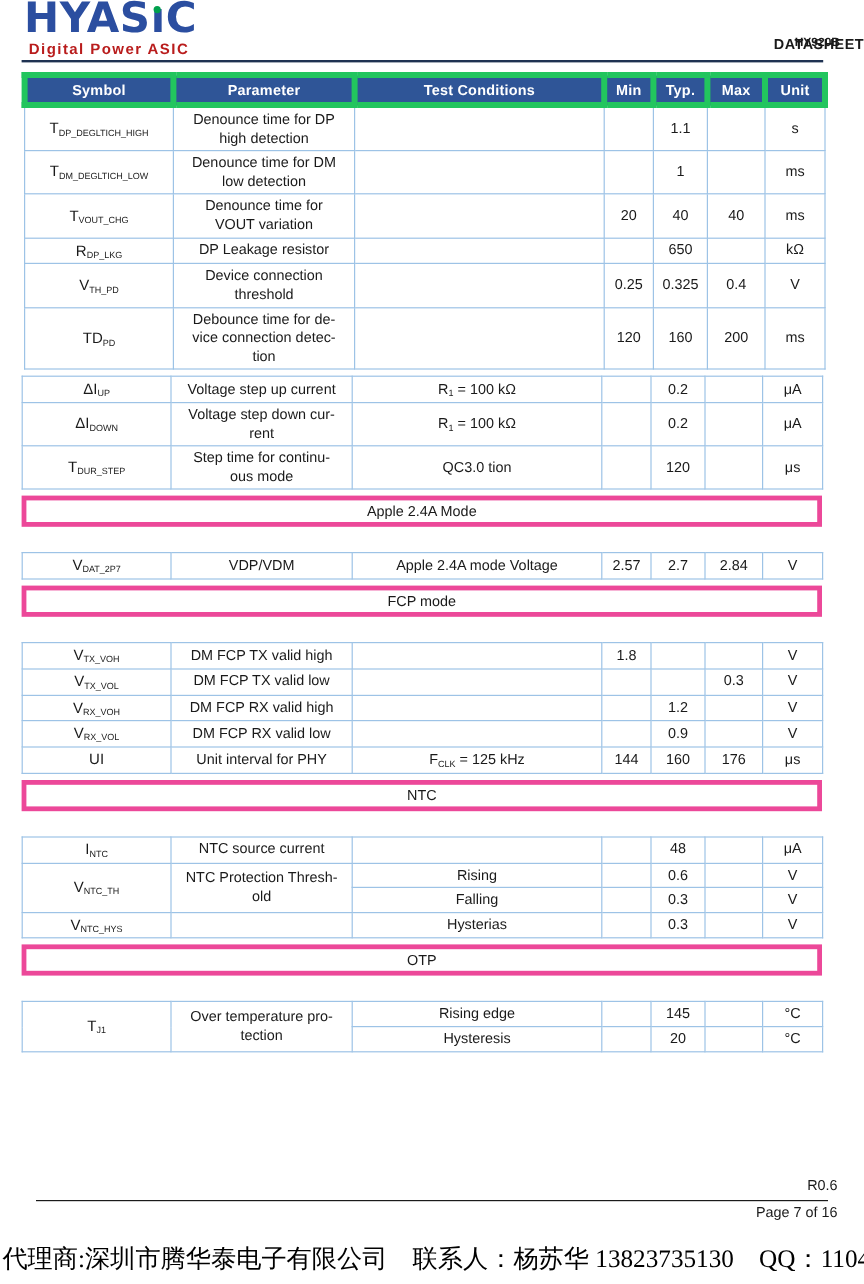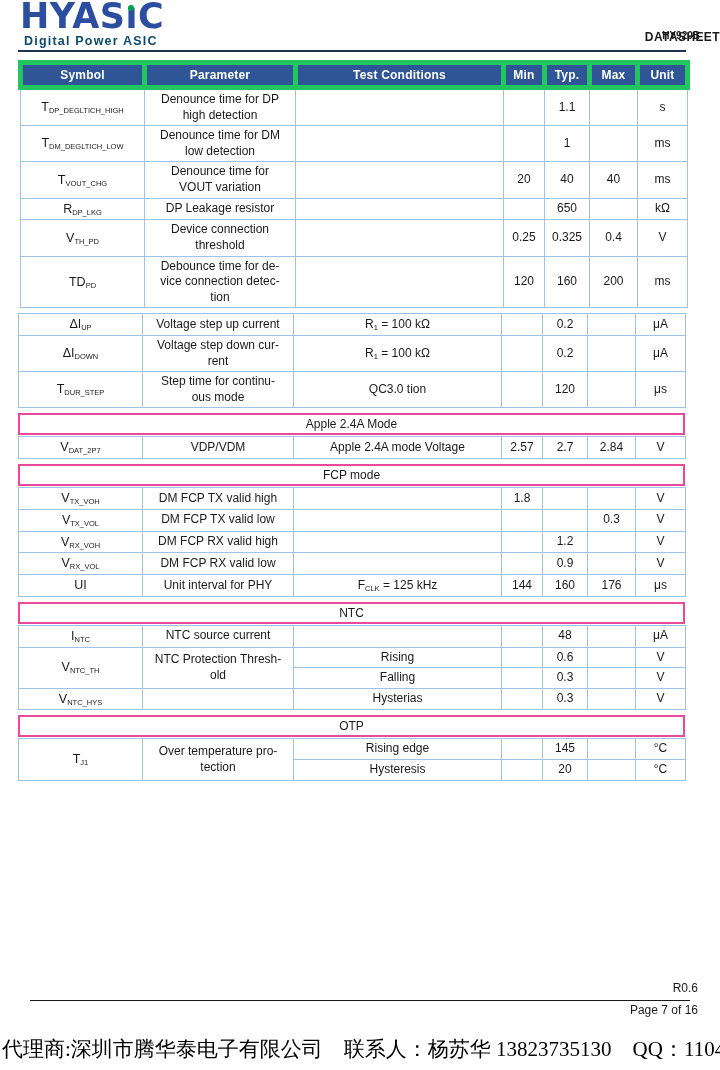--- a/index.html
+++ b/index.html
@@ -8,37 +8,37 @@
     font-family:"Liberation Sans", sans-serif; color:#222222;
   }
   
   .hdr { position:absolute; top:0; left:0; width:720px; height:58px; }
   .brand { position:absolute; left:20px; top:-4px; font-size:35px; font-weight:bold;
            color:#2B4EA0; letter-spacing:0.5px; font-family:"DejaVu Sans", sans-serif; }
   .brand .logo-i { position:relative; display:inline-block; }
   .brand .logo-i::before { content:""; position:absolute; left:2px; top:9px;
            width:6px; height:6px; border-radius:50%; background:#00A04D; }
   .tagline { position:absolute; left:24px; top:34px; font-size:12.5px; font-weight:bold;
-           color:#0c4a6e; letter-spacing:1.2px; }
+           color:#b91c1c; letter-spacing:1.2px; }
   .doc-type { position:absolute; left:0; right:0; top:30px; text-align:right;
            font-size:12px; font-weight:600; letter-spacing:0.4px; color:#1a1a1a; }
   .part-no { position:absolute; right:20px; top:30px; font-size:10px; font-weight:600; color:#1a1a1a; }
   .hdr-rule { position:absolute; left:18px; top:50px; width:668px; height:0;
            border-top:2px solid #1F3252; }
   
   #spec-area { position:absolute; top:60px; left:18px; width:667px; }
   table.spec { border-collapse:collapse; table-layout:fixed; width:667px; margin:0 0 5px 0; }
   .spec th { background:#2F5597; color:#ffffff; font-size:12px; font-weight:bold;
            border:5px solid #22c55e; padding:3px 2px; letter-spacing:0.2px; }
   .spec td { border:1px solid #9DC3E6; font-size:12px; text-align:center;
            padding:2px 3px; line-height:1.3; vertical-align:middle; color:#1a1a1a; }
   .param-cell { white-space:pre-line; }
   .sym-main { font-size:12.5px; }
   .sub { font-size:7.5px; vertical-align:-2px; letter-spacing:0; }
-  .section-bar { border:2px solid #ec4899; margin:0 0 1px 0; text-align:center;
+  .section-bar { border:4px solid #ec4899; margin:0 0 21px 0; text-align:center;
            font-size:12px; padding:2px 0; color:#1a1a1a; }
   
   .rev { position:absolute; right:22px; top:981px; font-size:12px; color:#1a1a1a; }
   .footer-rule { position:absolute; left:30px; width:660px; top:1000px; height:0;
            border-top:1.5px solid #1a1a1a; }
   .page-num { position:absolute; right:22px; top:1003px; font-size:12px; color:#1a1a1a; }
   .distributor { position:absolute; left:2px; top:1035px; width:716px;
            font-family:"Liberation Serif", serif; font-size:21px; color:#000;
            white-space:nowrap; }
 </style>

